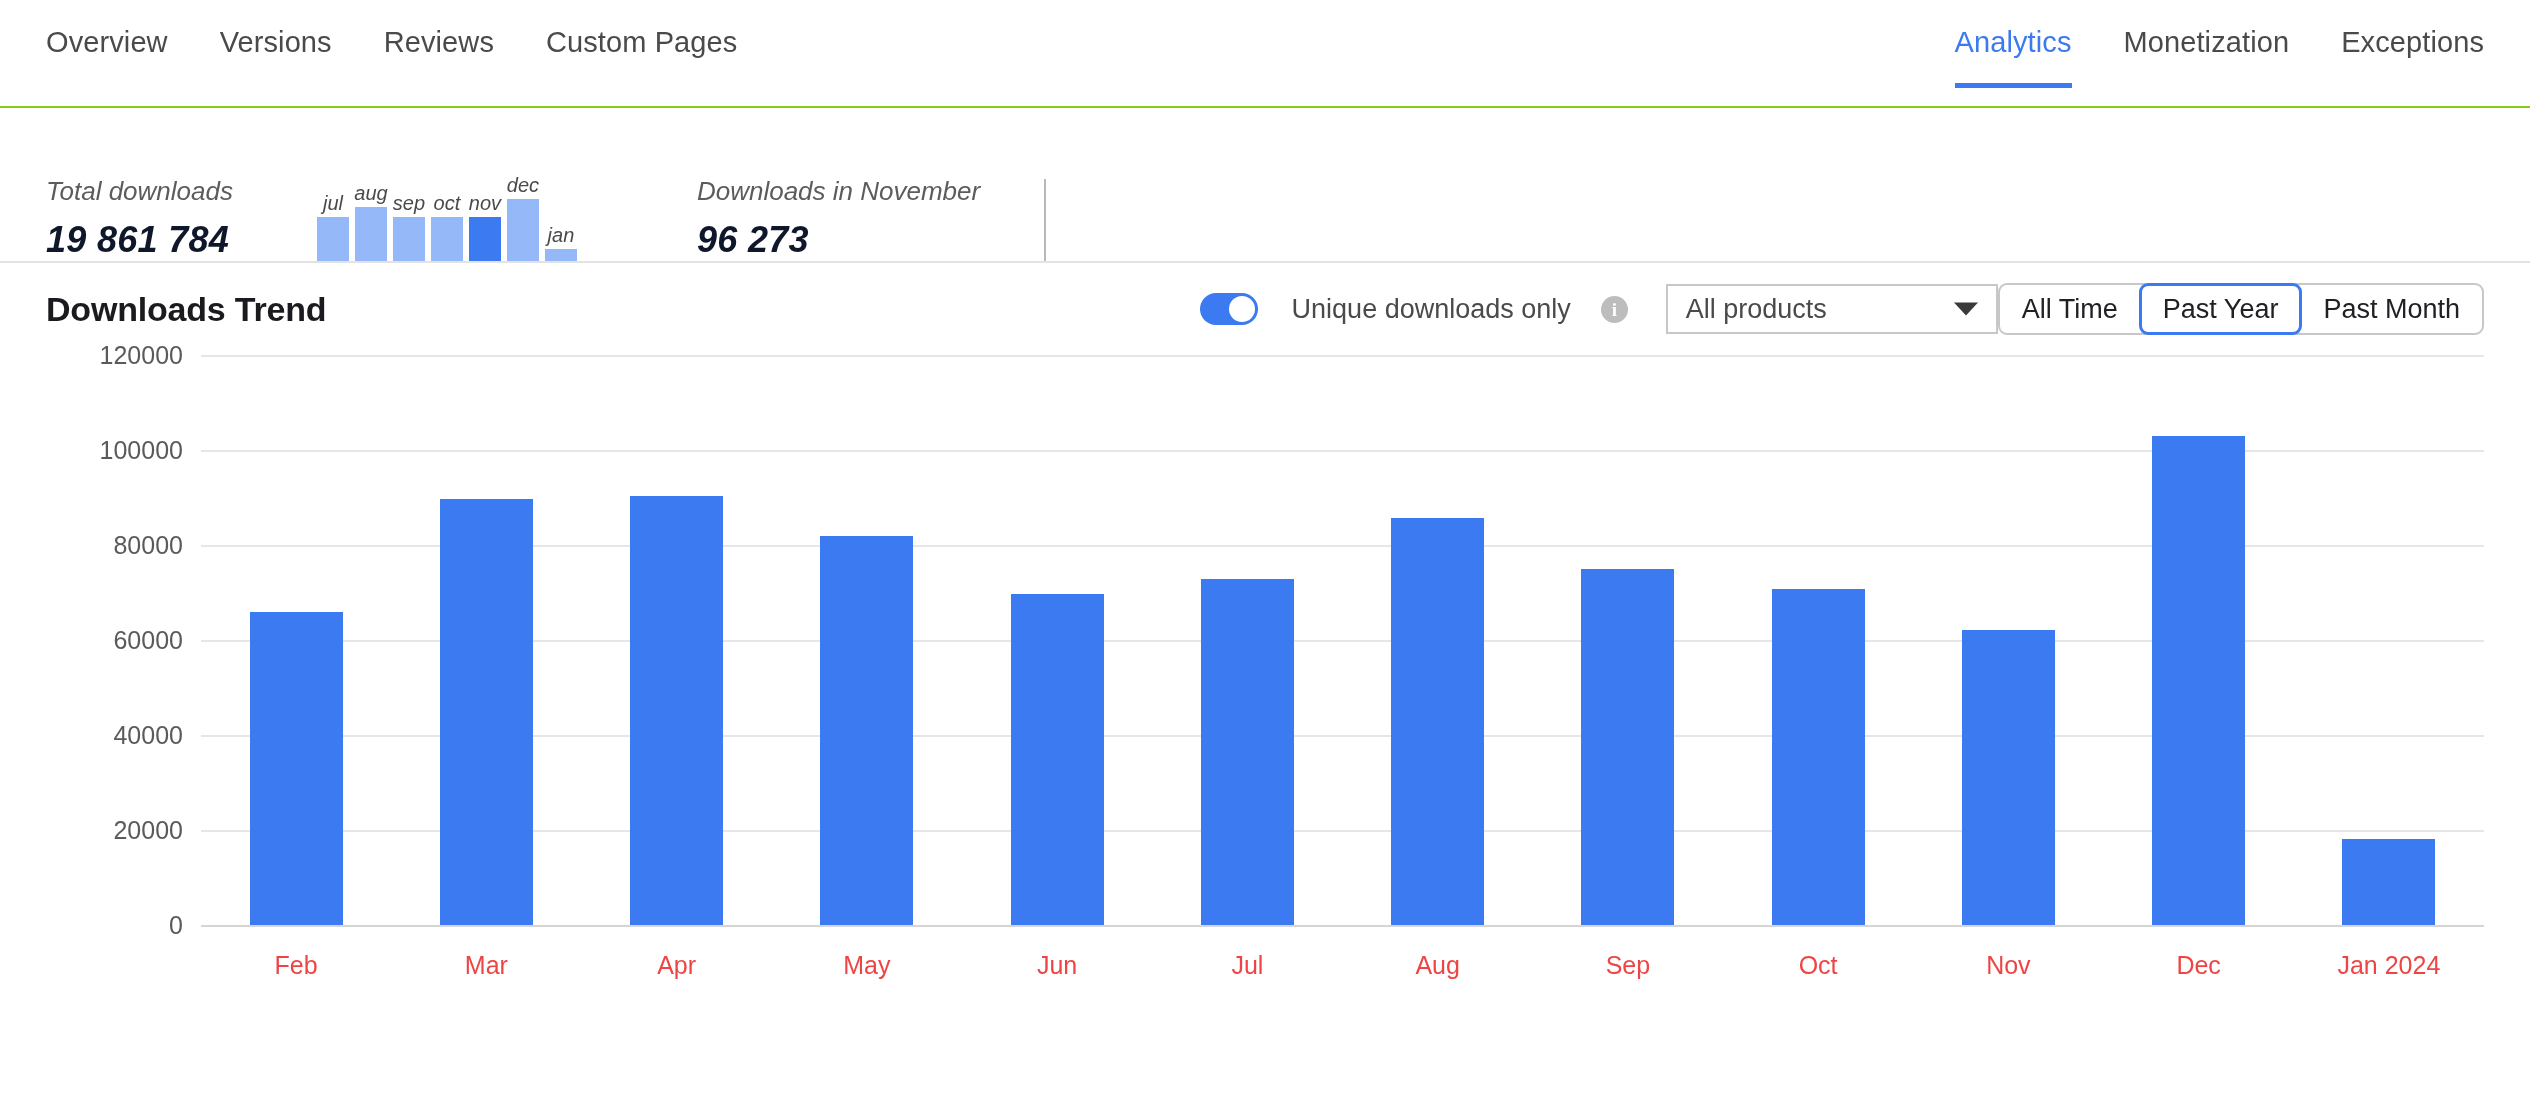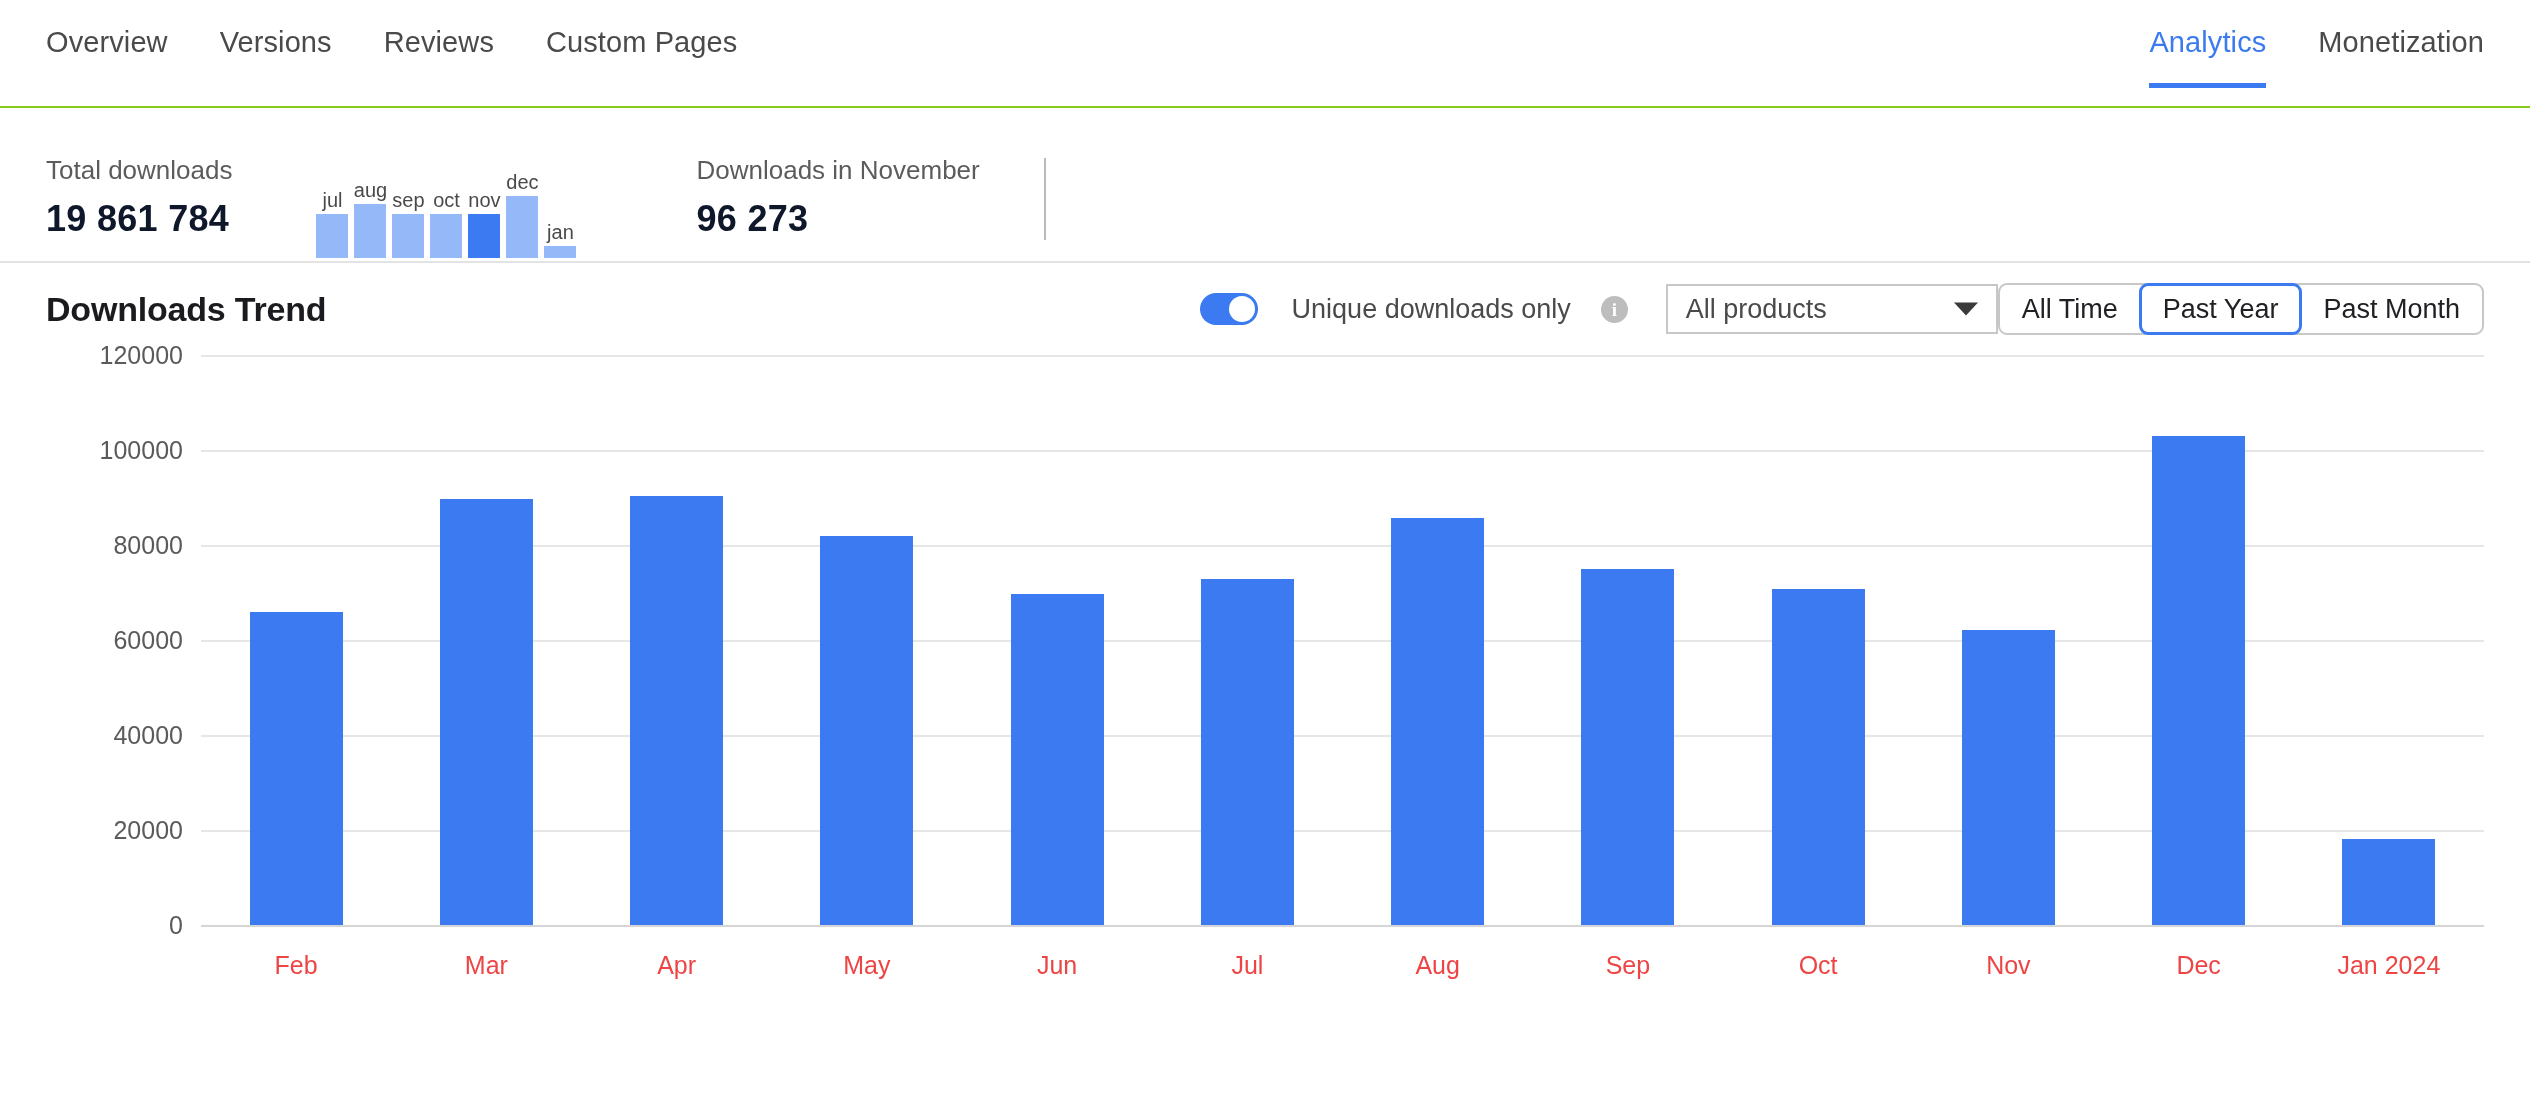--- a/index.html
+++ b/index.html
@@ -43,21 +43,22 @@
     background: #3b7af0;
   }
 
   
   .summary {
     position: relative;
     height: 155px;
     border-bottom: 2px solid #e3e3e3;
     padding: 0 46px;
     display: flex;
-    align-items: center;
+    align-items: flex-end;
+    font-style: italic;
   }
   .stat {
     padding-top: 26px;
   }
   .stat-label {
     font-size: 26px;
     color: #5c5c5c;
     line-height: 1.2;
     white-space: nowrap;
   }
@@ -304,20 +305,21 @@
 <div class="topnav">
   <div class="nav-group left">
       <div class="nav-item">Overview</div>
       <div class="nav-item">Versions</div>
       <div class="nav-item">Reviews</div>
       <div class="nav-item">Custom Pages</div>
     </div>
   <div class="nav-group right">
       <div class="nav-item active">Analytics</div>
       <div class="nav-item">Monetization</div>
+      <div class="nav-item">Exceptions</div>
     </div>
 </div>
 
 <div class="summary">
   <div class="stat">
     <div class="stat-label">Total downloads</div>
     <div class="stat-value">19 861 784</div>
   </div>
 
   <div class="mini-wrap">

